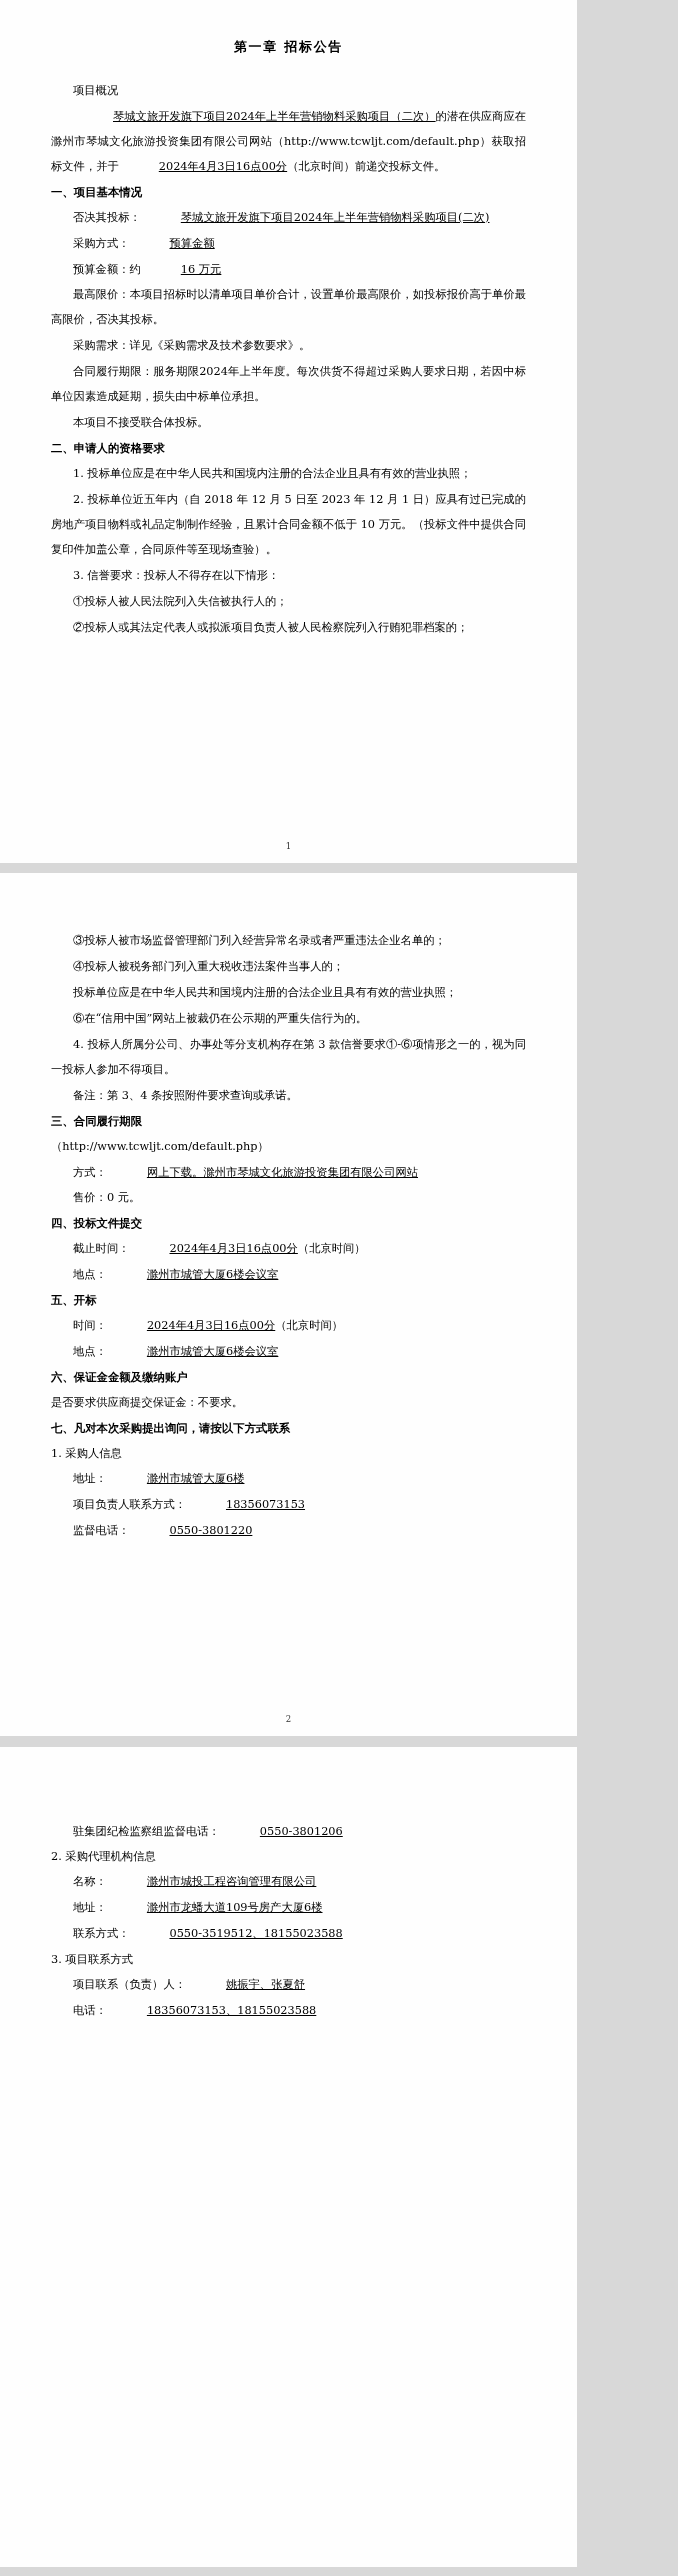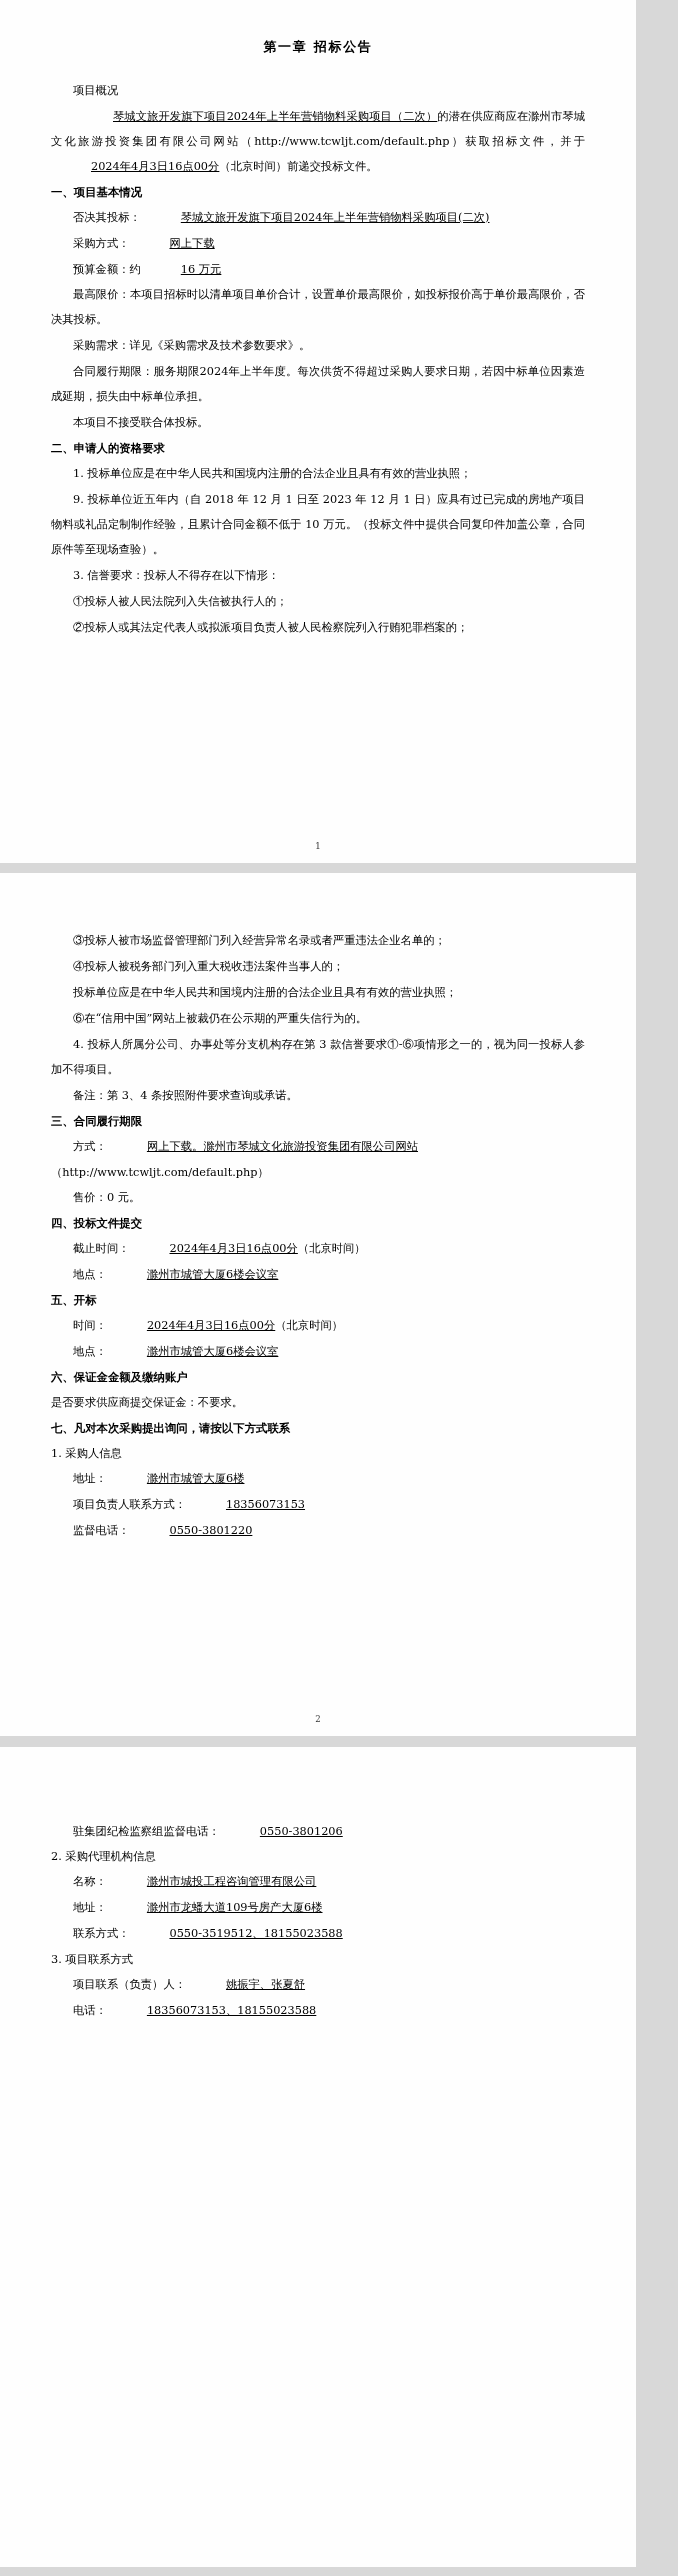--- a/index.html
+++ b/index.html
@@ -8,21 +8,21 @@
     background: #d8d8d8;
     font-family: "DejaVu Serif", "Liberation Serif", serif;
   }
   #root {
     width: 678px;
     margin: 0 auto;
     background: #d8d8d8;
   }
   .page {
     position: relative;
-    width: 636px;
+    width: 577px;
     background: #fefefe;
     padding: 26px 51px 19px 51px;
     margin-bottom: 10.3px;
     overflow: hidden;
   }
   .page-1 { height: 863px; }
   .page-2 { height: 863px; padding-top: 55px; }
   .page-3 { height: 820px; padding-top: 72px; }
 
   .doc-title {
@@ -74,47 +74,47 @@
 
 <div id="root">
 
   <div class="page page-1 pwrap">
     <div class="doc-title">第一章  招标公告</div>
     <div id="p1-body">
         <p class="para">项目概况</p>
         <p class="para"><span class="u">琴城文旅开发旗下项目2024年上半年营销物料采购项目（二次）</span><span>的潜在供应商应在滁州市琴城文化旅游投资集团有限公司网站（http://www.tcwljt.com/default.php）获取招标文件，并于</span><span class="u">2024年4月3日16点00分</span><span>（北京时间）前递交投标文件。</span></p>
         <p class="section">一、项目基本情况</p>
         <p class="para"><span>否决其投标：</span><span class="u">琴城文旅开发旗下项目2024年上半年营销物料采购项目(二次)</span></p>
-        <p class="para"><span>采购方式：</span><span class="u">网上下载</span></p>
+        <p class="para"><span>采购方式：</span><span class="u">预算金额</span></p>
         <p class="para"><span>预算金额：约</span><span class="u">16 万元</span></p>
         <p class="para">最高限价：本项目招标时以清单项目单价合计，设置单价最高限价，如投标报价高于单价最高限价，否决其投标。</p>
         <p class="para"><span>采购需求：详见《采购需求及技术参数要求》。</span></p>
         <p class="para">合同履行期限：服务期限2024年上半年度。每次供货不得超过采购人要求日期，若因中标单位因素造成延期，损失由中标单位承担。</p>
         <p class="para">本项目不接受联合体投标。</p>
         <p class="section">二、申请人的资格要求</p>
         <p class="para">1. 投标单位应是在中华人民共和国境内注册的合法企业且具有有效的营业执照；</p>
-        <p class="para">9. 投标单位近五年内（自 2018 年 12 月 1 日至 2023 年 12 月 1 日）应具有过已完成的房地产项目物料或礼品定制制作经验，且累计合同金额不低于 10 万元。（投标文件中提供合同复印件加盖公章，合同原件等至现场查验）。</p>
+        <p class="para">2. 投标单位近五年内（自 2018 年 12 月 5 日至 2023 年 12 月 1 日）应具有过已完成的房地产项目物料或礼品定制制作经验，且累计合同金额不低于 10 万元。（投标文件中提供合同复印件加盖公章，合同原件等至现场查验）。</p>
         <p class="para">3. 信誉要求：投标人不得存在以下情形：</p>
         <p class="para">①投标人被人民法院列入失信被执行人的；</p>
         <p class="para">②投标人或其法定代表人或拟派项目负责人被人民检察院列入行贿犯罪档案的；</p>
       </div>
     <div class="page-num">1</div>
   </div>
 
   <div class="page page-2 pwrap">
     <div id="p2-body">
         <p class="para">③投标人被市场监督管理部门列入经营异常名录或者严重违法企业名单的；</p>
         <p class="para">④投标人被税务部门列入重大税收违法案件当事人的；</p>
         <p class="para">投标单位应是在中华人民共和国境内注册的合法企业且具有有效的营业执照；</p>
         <p class="para">⑥在“信用中国”网站上被裁仍在公示期的严重失信行为的。</p>
         <p class="para">4. 投标人所属分公司、办事处等分支机构存在第 3 款信誉要求①-⑥项情形之一的，视为同一投标人参加不得项目。</p>
         <p class="para">备注：第 3、4 条按照附件要求查询或承诺。</p>
         <p class="section">三、合同履行期限</p>
+        <p class="para noind">（http://www.tcwljt.com/default.php）</p>
         <p class="para"><span>方式：</span><span class="u">网上下载。滁州市琴城文化旅游投资集团有限公司网站</span></p>
-        <p class="para noind">（http://www.tcwljt.com/default.php）</p>
         <p class="para">售价：0 元。</p>
         <p class="section">四、投标文件提交</p>
         <p class="para"><span>截止时间：</span><span class="u">2024年4月3日16点00分</span><span>（北京时间）</span></p>
         <p class="para"><span>地点：</span><span class="u">滁州市城管大厦6楼会议室</span></p>
         <p class="section">五、开标</p>
         <p class="para"><span>时间：</span><span class="u">2024年4月3日16点00分</span><span>（北京时间）</span></p>
         <p class="para"><span>地点：</span><span class="u">滁州市城管大厦6楼会议室</span></p>
         <p class="section">六、保证金金额及缴纳账户</p>
         <p class="para noind">是否要求供应商提交保证金：不要求。</p>
         <p class="section">七、凡对本次采购提出询问，请按以下方式联系</p>

